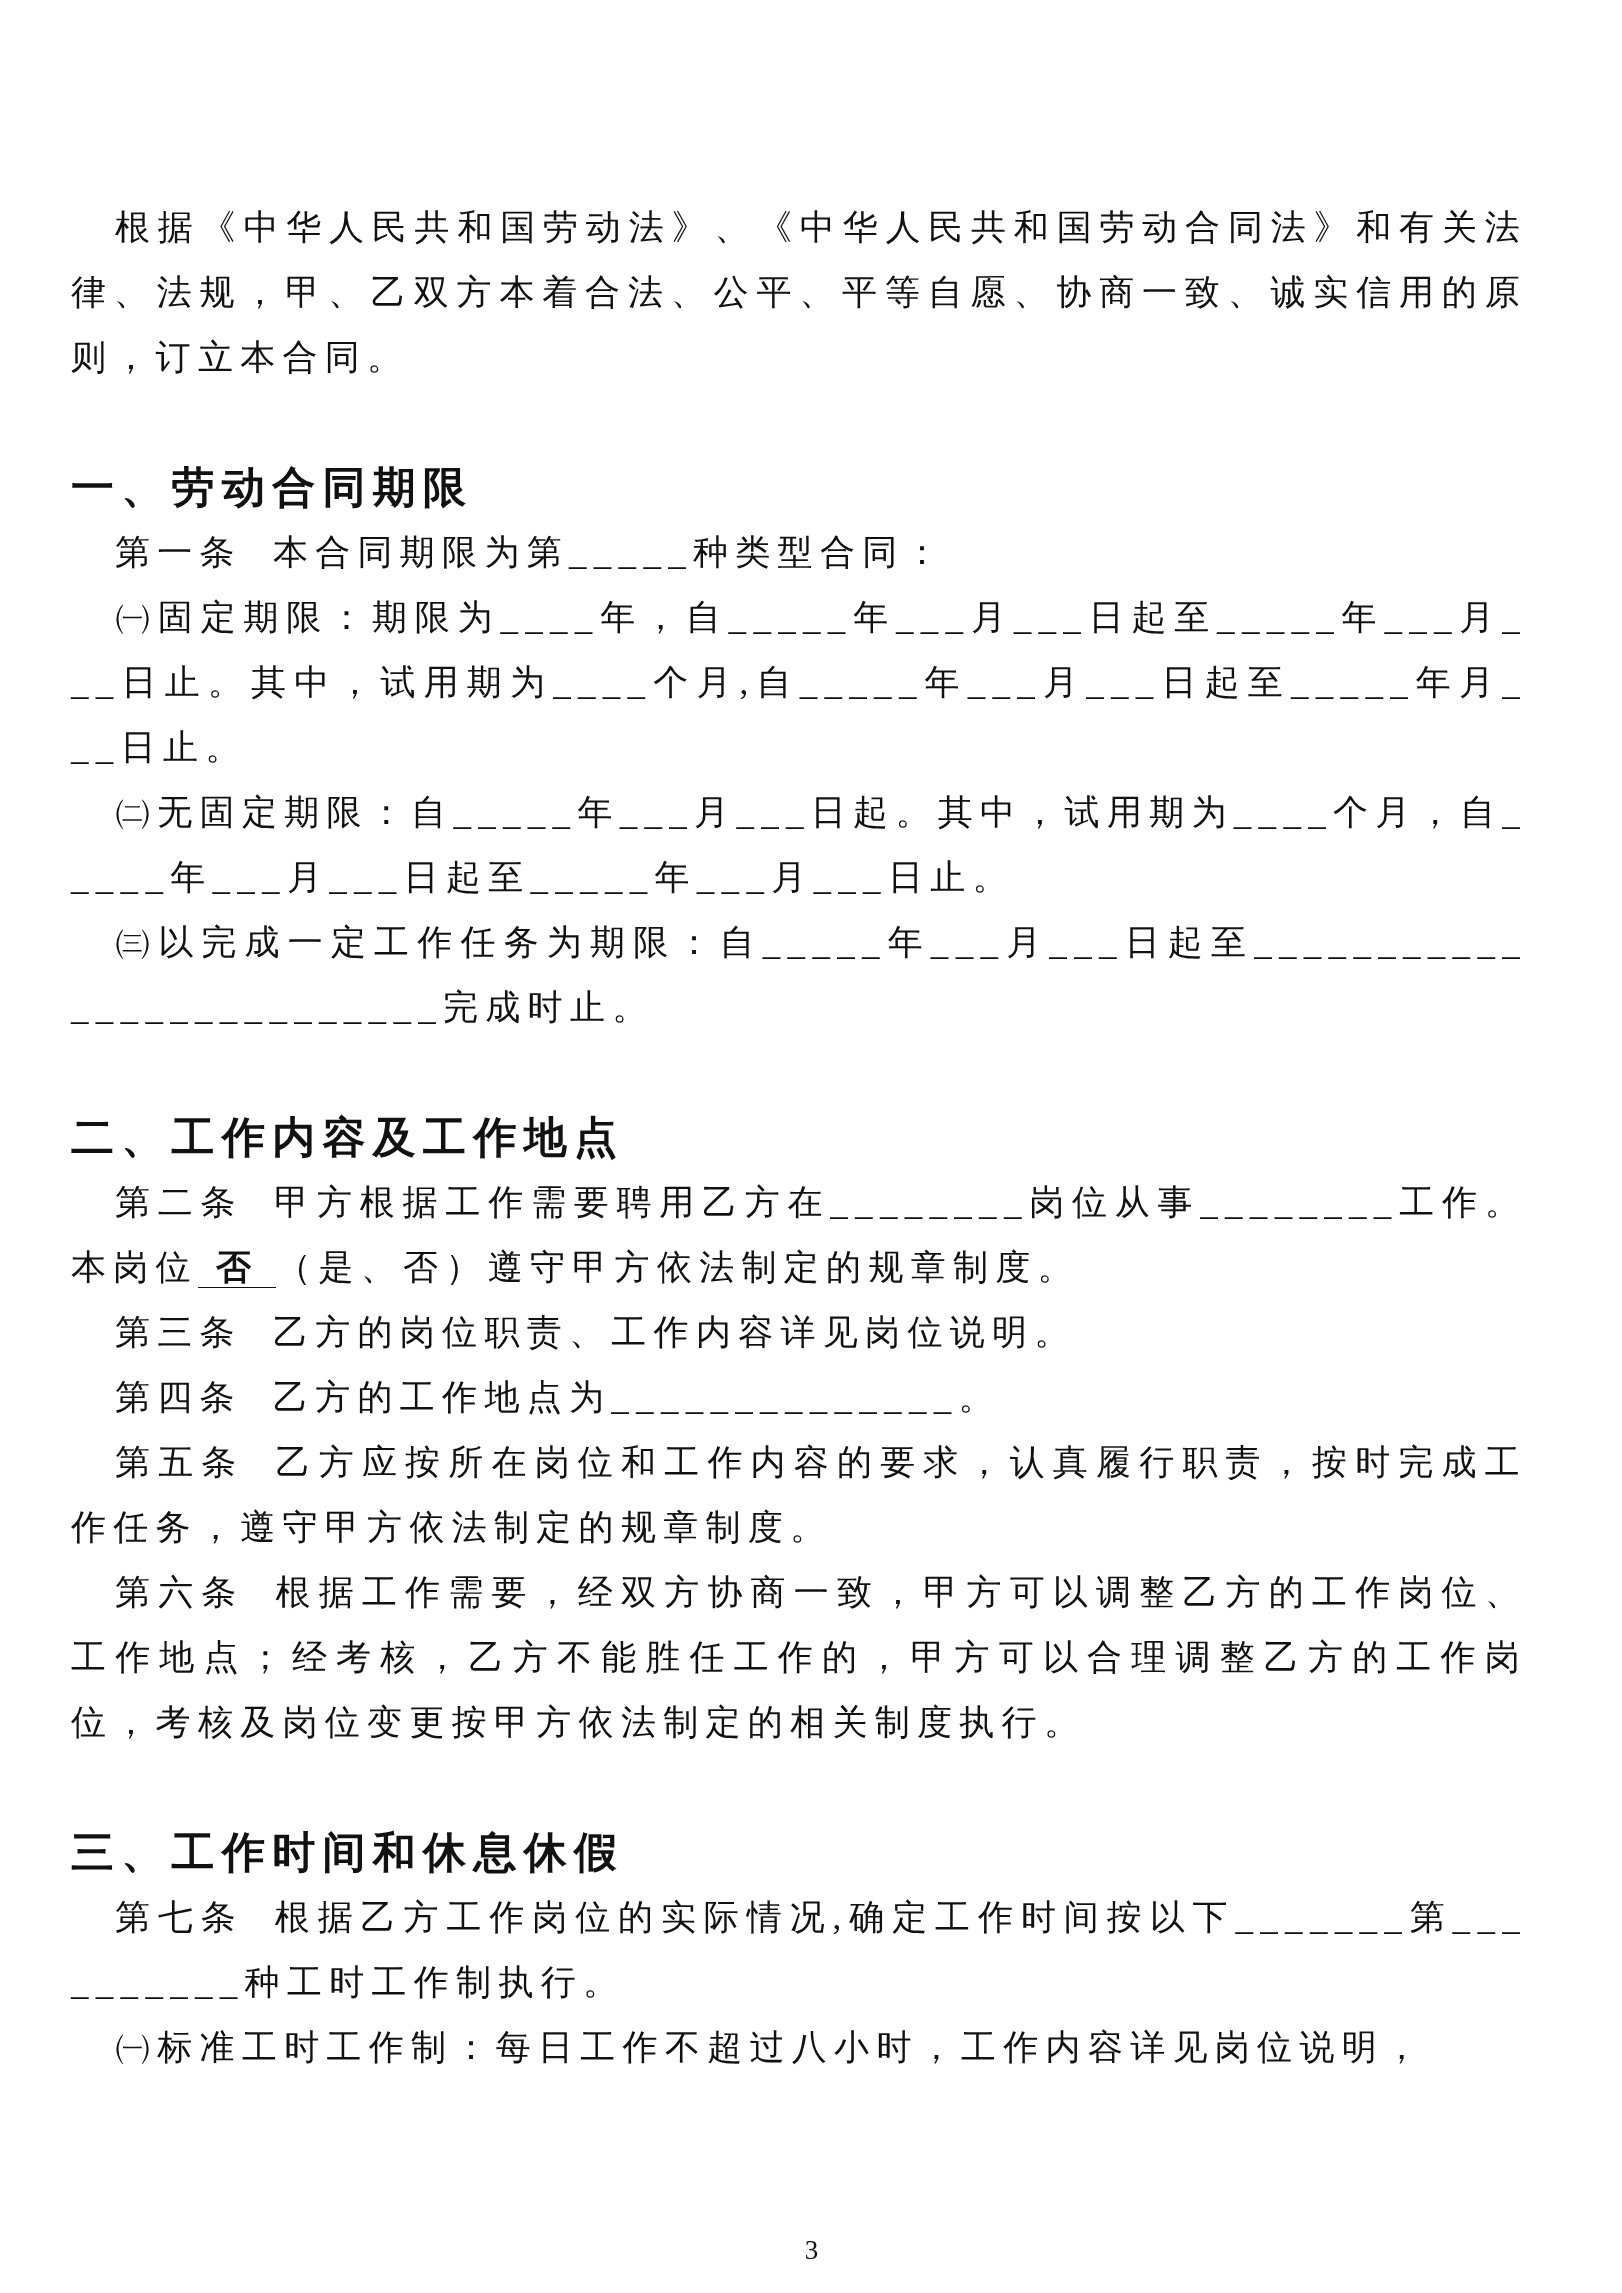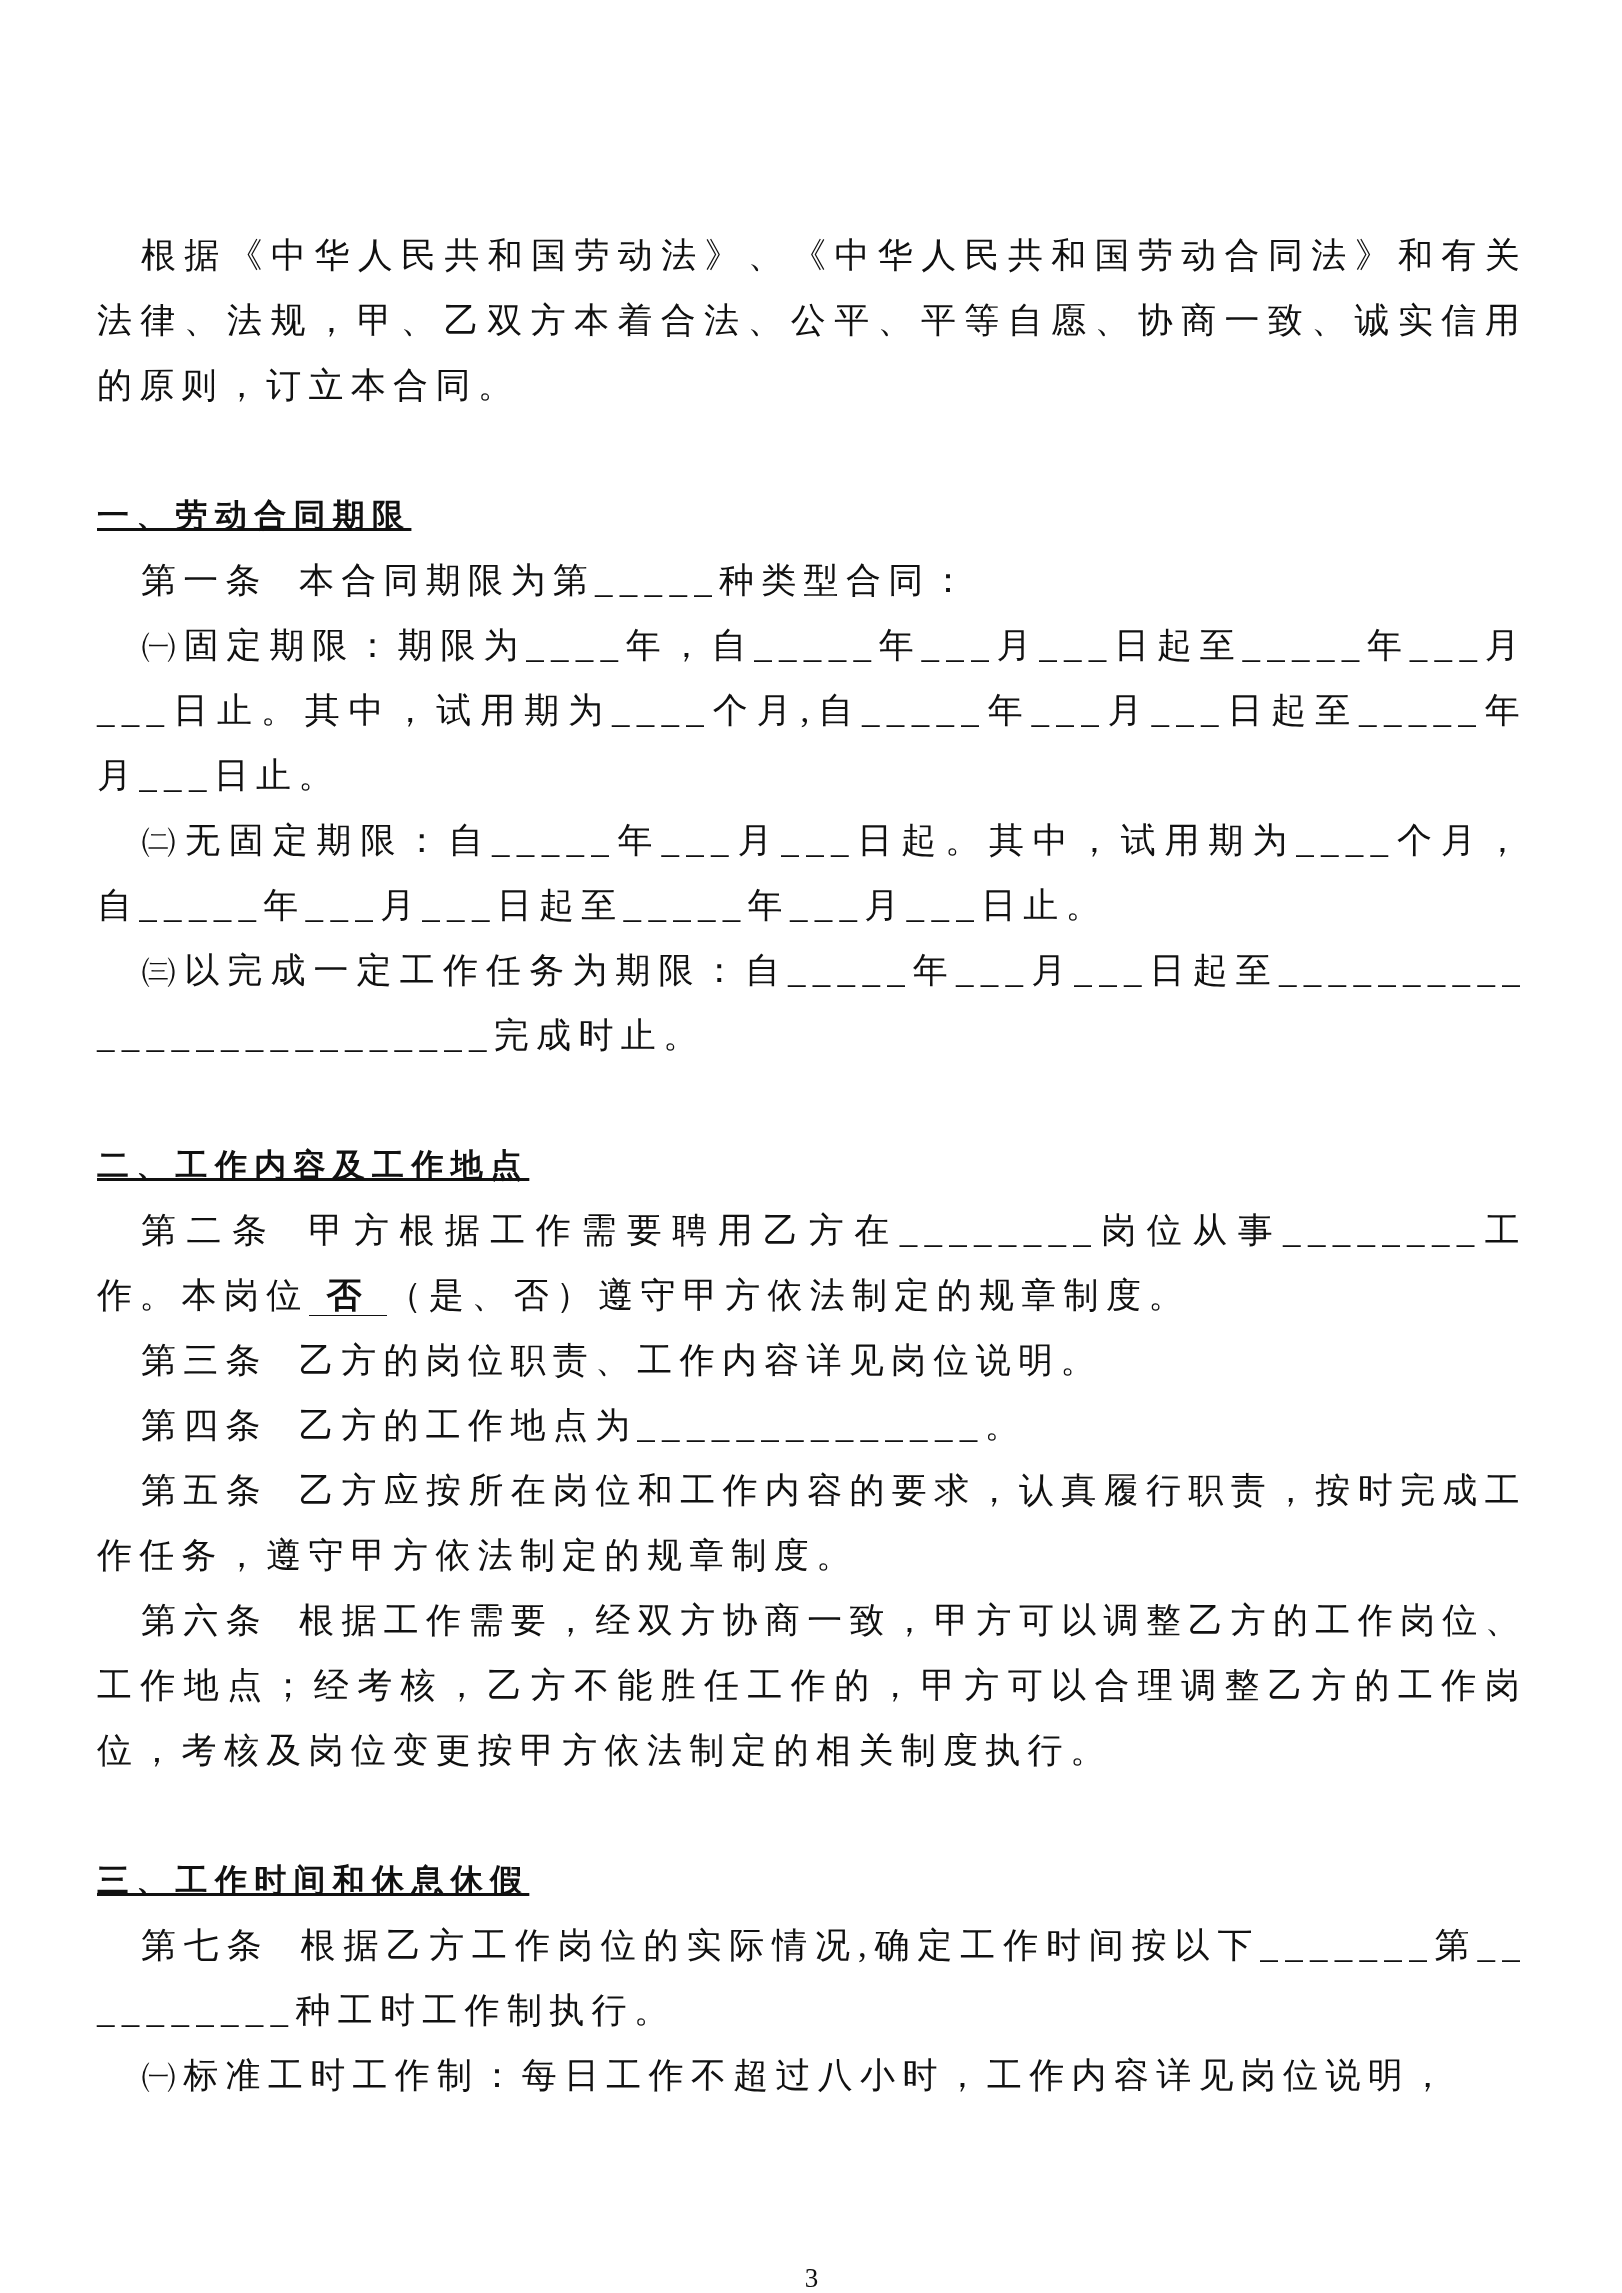--- a/index.html
+++ b/index.html
@@ -4,38 +4,37 @@
 <title>劳动合同 - 第3页</title>
 <style>
   * { margin:0; padding:0; box-sizing:border-box; }
   html, body { background:#ffffff; }
   body {
     width:1623px; height:2294px; position:relative;
     font-family:"Liberation Serif","DejaVu Serif",serif;
     color:#111;
   }
   .page { width:100%; height:100%; position:relative; background:#ffffff; }
-  .content { padding:195px 96px 0 97px;margin-top:28px; }
+  .content { padding:195px 96px 0 71px; }
 
   p.body {
     font-size:35px;
     line-height:65px;
     letter-spacing:7.3px;
     text-align:justify;
     word-break:break-all;
   }
   .indent { text-indent:44px; }
 
   h2.heading {
-    font-size:32px;
+    font-size:43px;
     line-height:65px;
     letter-spacing:7.3px;
     font-weight:bold;
     margin-top:65px;
-    text-decoration:underline;
   }
 
   .label { font-weight:normal; margin-right:31px; }
 
   .filled {
     border-bottom:1.8px solid #111;
     padding:0 18px;
     font-weight:bold;
   }
 

